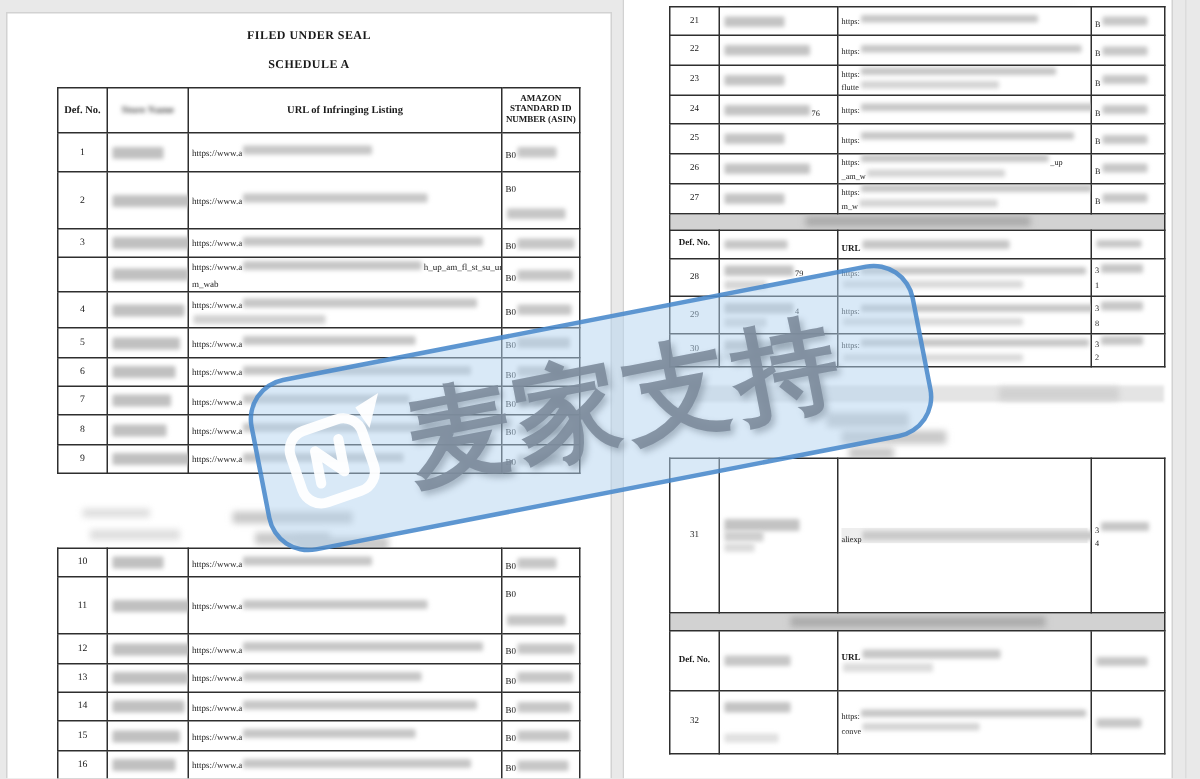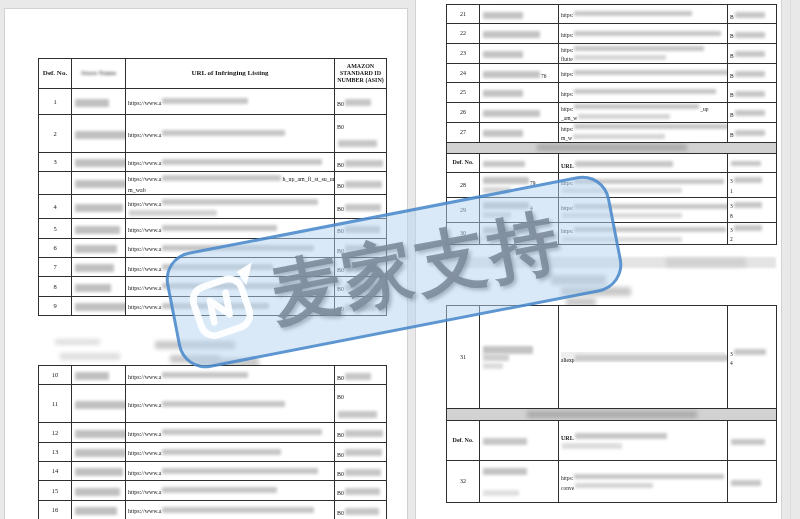--- a/index.html
+++ b/index.html
@@ -48,20 +48,22 @@
   }
   .wm-logo{width:84px;height:84px;flex:none;}
   .edge-line{position:absolute;left:790px;top:0;width:1px;height:519px;background:#dcdcdc;z-index:0;}
 </style>
 </head>
 <body>
 
 <div class="edge-line"></div>
 
 <div class="page page-left">
+  <div class="title" style="top:10px">FILED UNDER SEAL</div>
+  <div class="title" style="top:29px">SCHEDULE A</div>
 
   <table class="doc-table" style="left:33px;top:49px;width:348px">
     <colgroup>
         <col style="width:33px">
         <col style="width:54px">
         <col style="width:209px">
         <col style="width:52px">
       </colgroup>
     <thead>
       <tr style="height:30px">

